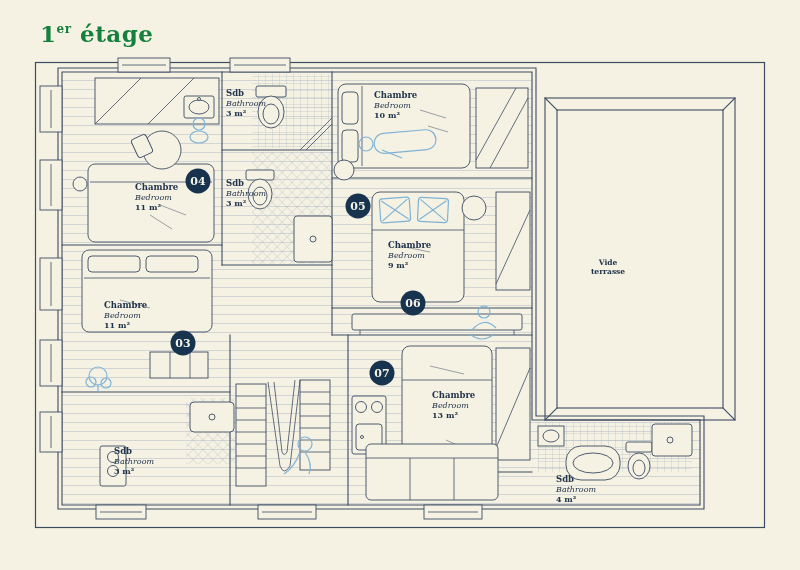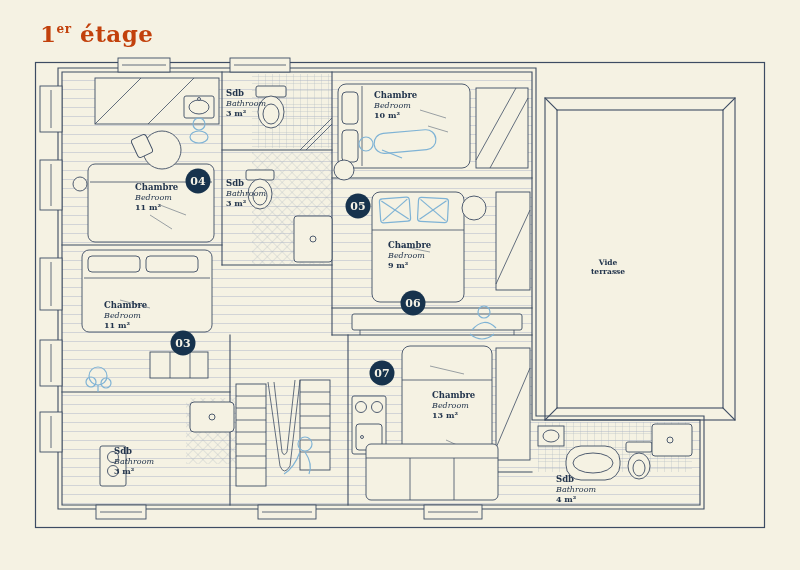--- a/index.html
+++ b/index.html
@@ -1,19 +1,19 @@
 <!DOCTYPE html>
 <html><head>
 <meta charset="utf-8">
 <style>
   html,body{margin:0;padding:0;background:#f5f2e3;}
   .stage{position:relative;width:800px;height:570px;background:#f5f2e3;overflow:hidden;
          font-family:"DejaVu Serif",serif;}
   .stage h1{position:absolute;left:40px;top:20px;margin:0;font-weight:bold;
-            font-size:23px;color:#c2410c;letter-spacing:.5px;}
+            font-size:23px;color:#15803d;letter-spacing:.5px;}
   .stage h1 sup{font-size:12px;}
   svg{position:absolute;left:0;top:0;}
   .ink path,.ink line,.ink rect{stroke:#3d4c63;fill:none;stroke-width:1.1;stroke-linecap:square;}
   .furn rect,.furn circle,.furn ellipse{fill:#f5f2e3;stroke:#3d4c63;stroke-width:.9;}
   .furn line,.furn path{fill:none;stroke:#3d4c63;stroke-width:.8;}
   .furn .thin{stroke-width:.5;}
   .accent circle,.accent path,.accent rect,.accent ellipse,.accent line{stroke:#7fb3d5;fill:none;stroke-width:1.2;}
   .lbl-fr{font:bold 8.5px "DejaVu Serif",serif;fill:#22344c;}
   .lbl-en{font:italic 8px "DejaVu Serif",serif;fill:#22344c;}
   .lbl-area{font:bold 8px "DejaVu Serif",serif;fill:#22344c;}

